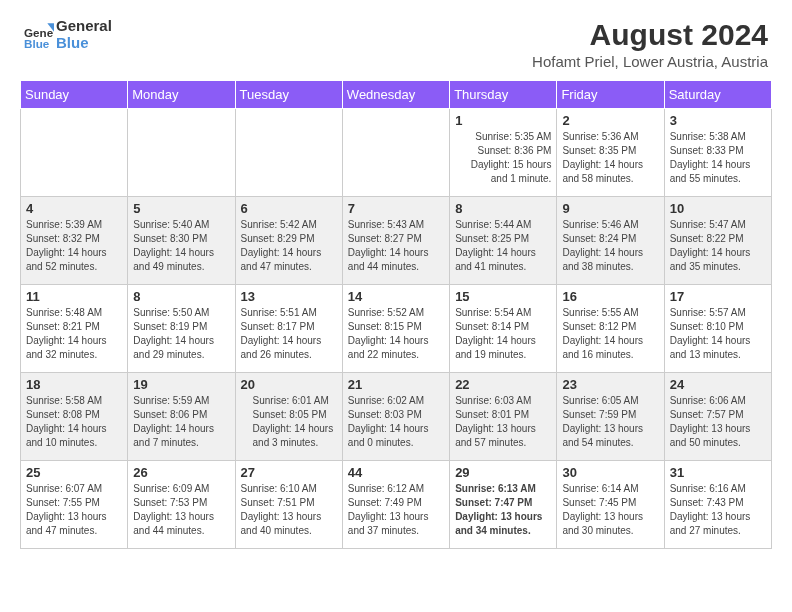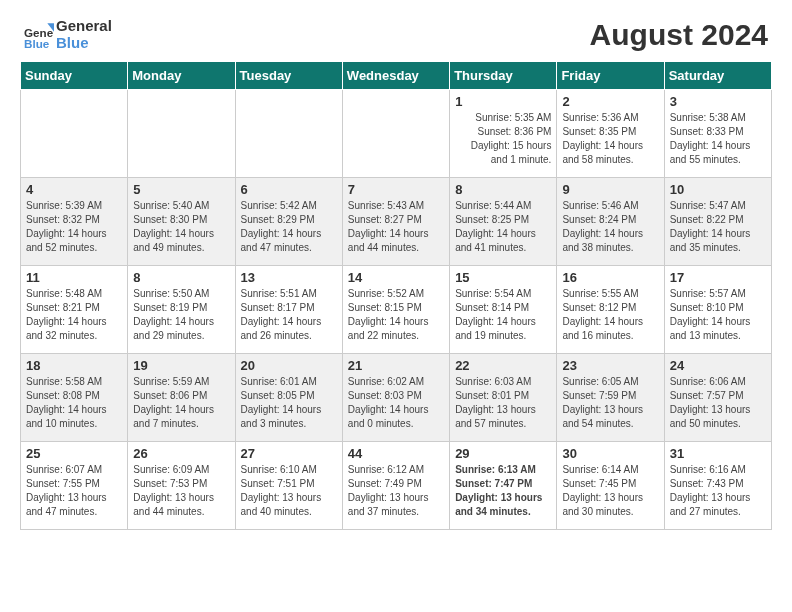--- a/index.html
+++ b/index.html
@@ -38,24 +38,24 @@
       color: #555;
       margin-top: 2px;
     }
     table {
       width: 100%;
       border-collapse: collapse;
       margin: 0 10px;
       width: calc(100% - 20px);
     }
     thead th {
-      background-color: #0f766e;
+      background-color: #8b5cf6;
       color: #fff;
       font-size: 13px;
-      font-weight: bold;
+      font-weight: normal;
       padding: 6px 4px;
       text-align: left;
       border: 1px solid #fff;
     }
     tbody td {
       vertical-align: top;
       border: 1px solid #ccc;
       padding: 4px 5px;
       font-size: 10.5px;
       color: #333;
@@ -95,20 +95,21 @@
       <text x="0" y="34" font-size="14" font-weight="bold" fill="#4a90d9">Blue</text>
       <polygon points="28,4 36,4 36,14" fill="#4a90d9"></polygon>
     </svg>
     <div>
       <div style="font-size:15px;font-weight:bold;color:#333;line-height:1.1;">General</div>
       <div style="font-size:15px;font-weight:bold;color:#4a90d9;line-height:1.1;">Blue</div>
     </div>
   </div>
   <div class="title-block">
     <div class="calendar-title">August 2024</div>
+    <div class="calendar-subtitle">Hofamt Priel, Lower Austria, Austria</div>
   </div>
 </div>
 
 <div style="padding: 0 10px 10px 10px;">
   <table>
     <thead>
       <tr>
         <th>Sunday</th>
         <th>Monday</th>
         <th>Tuesday</th>
@@ -258,21 +259,21 @@
           </td>
           <td>
             <span class="day-num">19</span>
             <div class="day-info" style="white-space: pre-line;">Sunrise: 5:59 AM
 Sunset: 8:06 PM
 Daylight: 14 hours
 and 7 minutes.</div>
           </td>
           <td>
             <span class="day-num">20</span>
-            <div class="day-info" style="white-space: pre-line;">Sunrise: 6:01 AM
+            <div class="day-info" style="white-space: pre-line; margin-left: 12px;">Sunrise: 6:01 AM
 Sunset: 8:05 PM
 Daylight: 14 hours
 and 3 minutes.</div>
           </td>
           <td>
             <span class="day-num">21</span>
             <div class="day-info" style="white-space: pre-line;">Sunrise: 6:02 AM
 Sunset: 8:03 PM
 Daylight: 14 hours
 and 0 minutes.</div>

